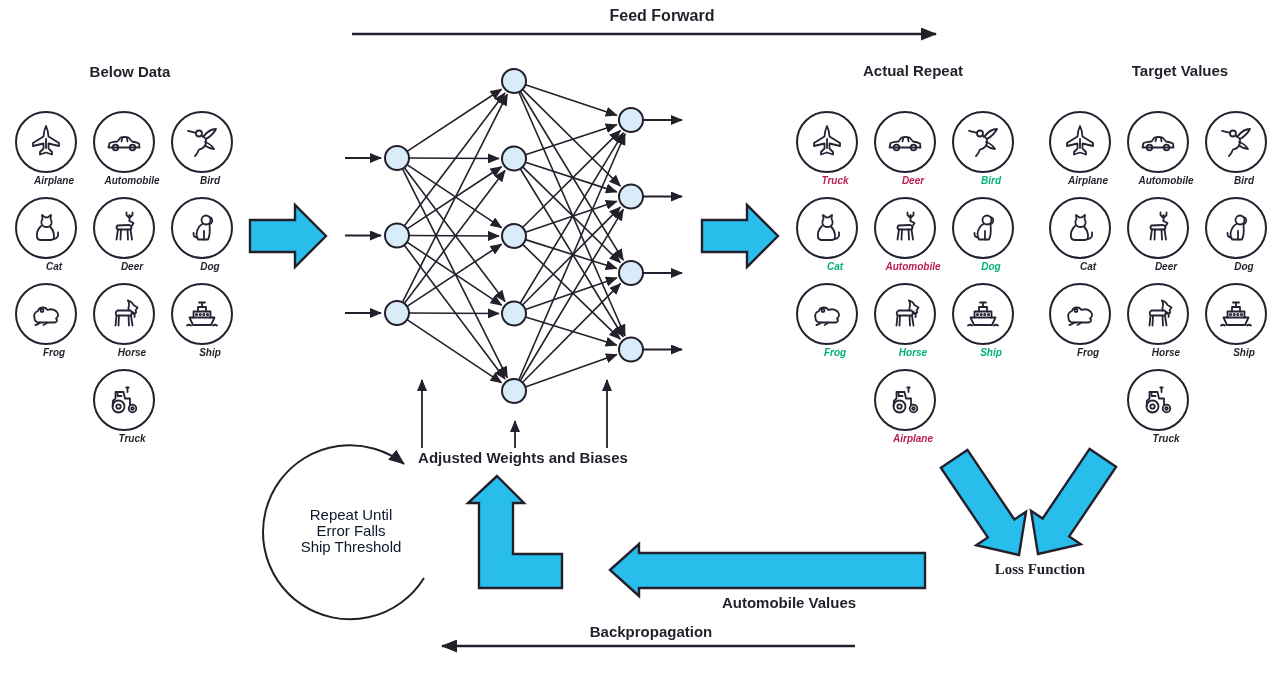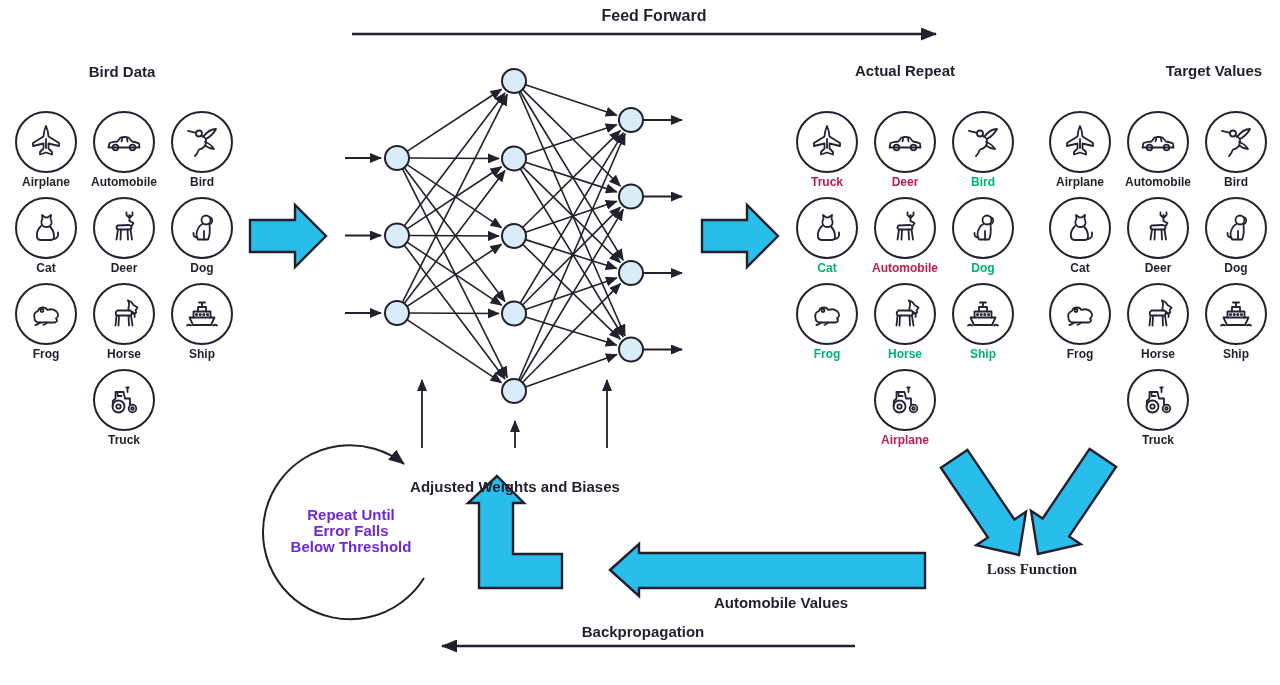--- a/index.html
+++ b/index.html
@@ -1,27 +1,27 @@
 <!DOCTYPE html>
 <html><head>
 <meta charset="utf-8">
 <style>
   html,body{margin:0;padding:0;background:#ffffff;}
   .canvas{position:relative;width:1280px;height:685px;background:#fff;overflow:hidden;
           font-family:"Liberation Sans",sans-serif;}
   .canvas svg.overlay{position:absolute;left:0;top:0;}
   .lbl{position:absolute;transform:translateX(-50%);white-space:nowrap;
-       font-weight:bold;color:#231f2b;font-size:15px;text-align:center;}
-  .lbl.small{font-size:12px;}
+       font-weight:bold;color:#231f2b;font-size:15px;text-align:center;margin-left:8px;}
+  .lbl.small{font-size:10px;font-style:italic;}
   .circ{position:absolute;width:62px;height:62px;border:2.5px solid #20222f;
         border-radius:50%;background:#fff;box-sizing:border-box;
         display:flex;align-items:center;justify-content:center;}
   .icon{stroke:#232433;fill:none;stroke-width:1.8;stroke-linecap:round;stroke-linejoin:round;}
   .repeat-block{position:absolute;transform:translateX(-50%);text-align:center;
-                font-weight:bold;font-size:15px;line-height:16px;color:#6d28d9;}
+                font-weight:normal;font-size:15px;line-height:16px;color:#0f172a;}
 </style>
 </head>
 <body>
 
 <div class="canvas">
 
   <svg width="0" height="0" style="position:absolute" aria-hidden="true">
     <defs>
       <symbol id="icon-airplane" viewBox="0 0 40 40">
         <path d="M20 4 C21.8 8 22.5 11 22.5 14.5 L33 21 L33 24 L22.5 21.5 L22.5 26.5 L26 30 L26 32.5 L20 30.5 L14 32.5 L14 30 L17.5 26.5 L17.5 21.5 L7 24 L7 21 L17.5 14.5 C17.5 11 18.2 8 20 4 Z"></path>
@@ -176,28 +176,28 @@
         <circle cx="514" cy="391" r="12" fill="#d9ecf9" stroke="#231f2b" stroke-width="2"></circle>
         <circle cx="631" cy="120" r="12" fill="#d9ecf9" stroke="#231f2b" stroke-width="2"></circle>
         <circle cx="631" cy="196.5" r="12" fill="#d9ecf9" stroke="#231f2b" stroke-width="2"></circle>
         <circle cx="631" cy="273" r="12" fill="#d9ecf9" stroke="#231f2b" stroke-width="2"></circle>
         <circle cx="631" cy="349.5" r="12" fill="#d9ecf9" stroke="#231f2b" stroke-width="2"></circle>
       </g>
   </svg>
 
   <div class="lbl" style="left:654px;top:7px;font-size:16px;">Feed Forward</div>
   <div class="lbl" style="left:643px;top:623px;">Backpropagation</div>
-  <div class="lbl" style="left:122px;top:63px;">Bird Data</div>
+  <div class="lbl" style="left:122px;top:63px;">Below Data</div>
   <div class="lbl" style="left:905px;top:62px;">Actual Repeat</div>
-  <div class="lbl" style="left:1214px;top:62px;">Target Values</div>
-  <div class="lbl" style="left:515px;top:478px;">Adjusted Weights and Biases</div>
+  <div class="lbl" style="left:1172px;top:62px;">Target Values</div>
+  <div class="lbl" style="left:515px;top:449px;">Adjusted Weights and Biases</div>
   <div class="repeat-block" style="left:351px;top:507px;">
     <div>Repeat Until</div>
     <div>Error Falls</div>
-    <div>Below Threshold</div>
+    <div>Ship Threshold</div>
   </div>
   <div class="lbl" style="left:781px;top:594px;">Automobile Values</div>
   <div class="lbl" style="left:1032px;top:561px;font-family:Liberation Serif, serif;">Loss Function</div>
 
   <div id="panels">
       <div class="circ" style="left: 15px; top: 111px;">
         <svg class="icon" width="40" height="40">
           <use href="#icon-airplane"></use>
         </svg>
       </div>

